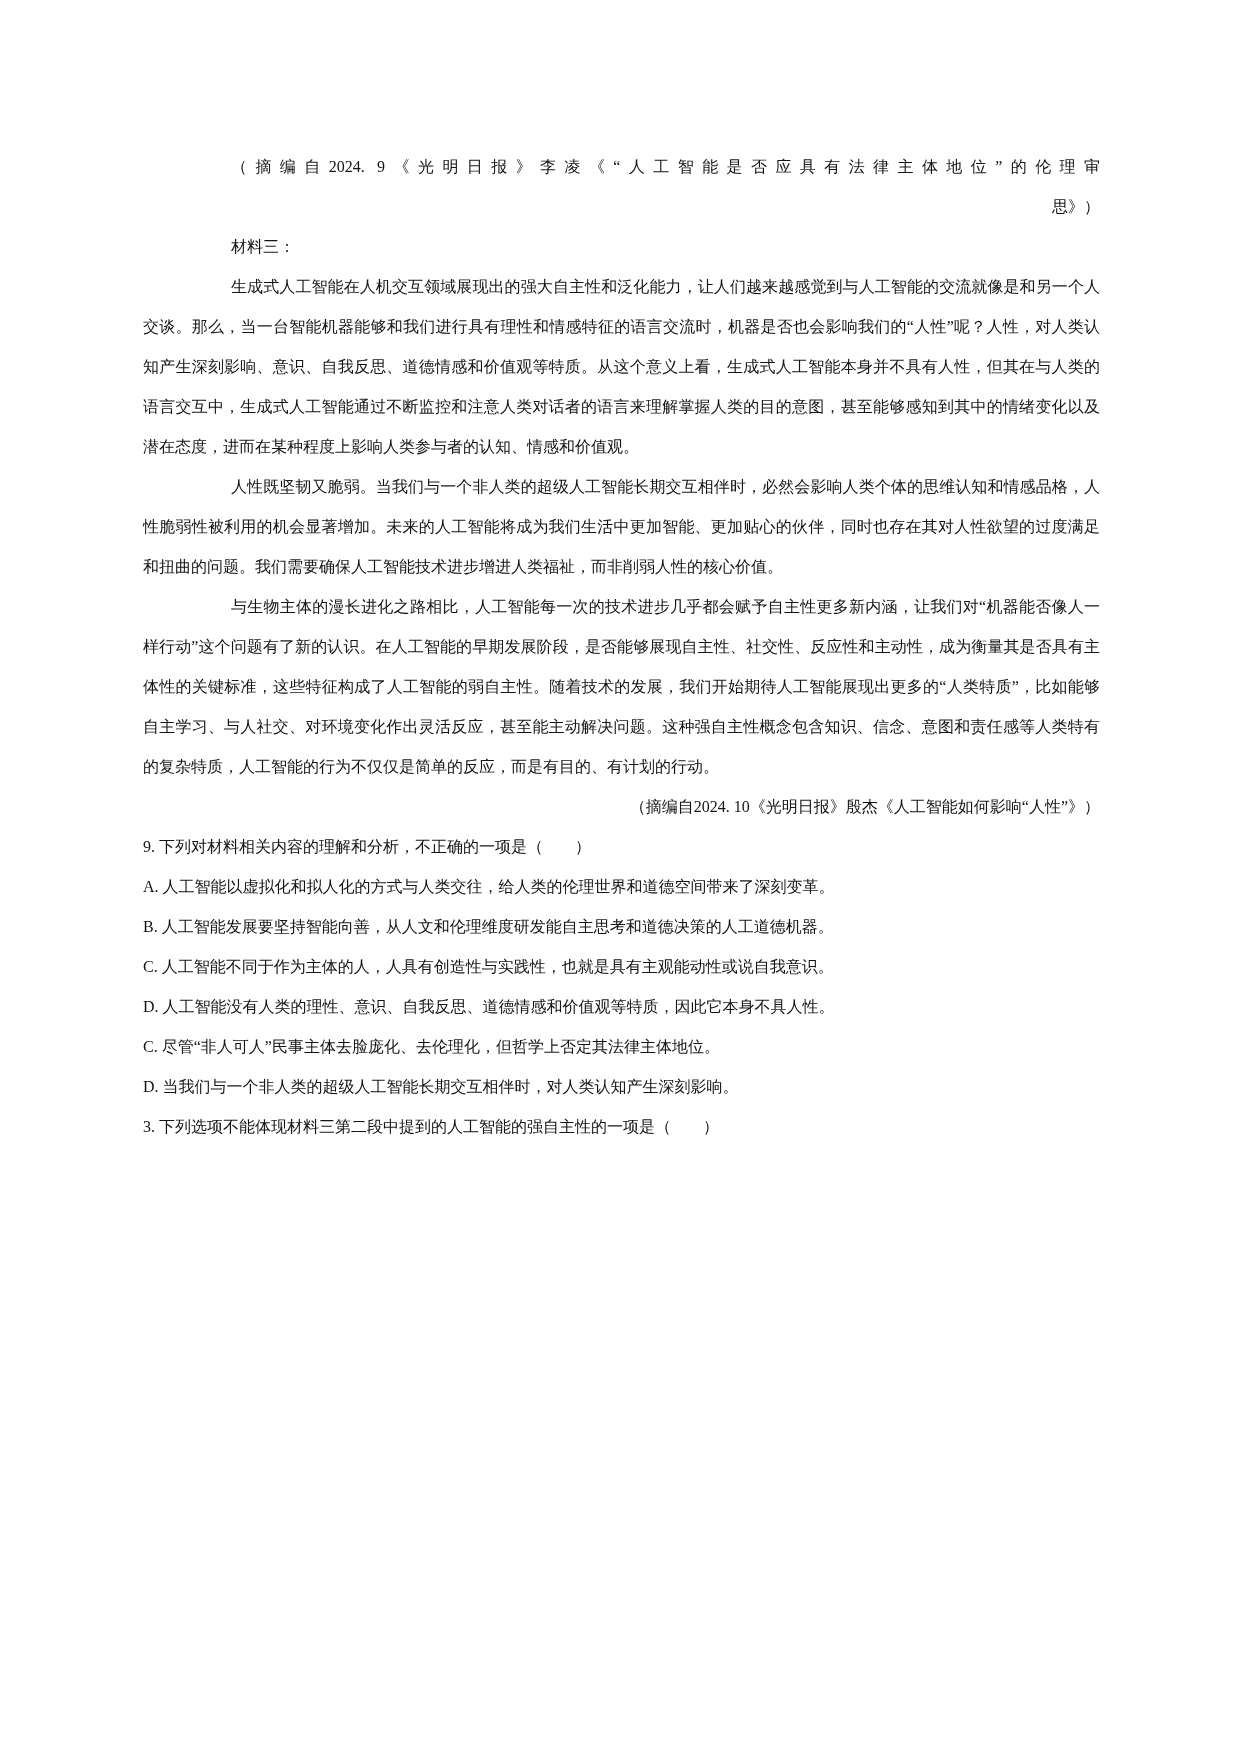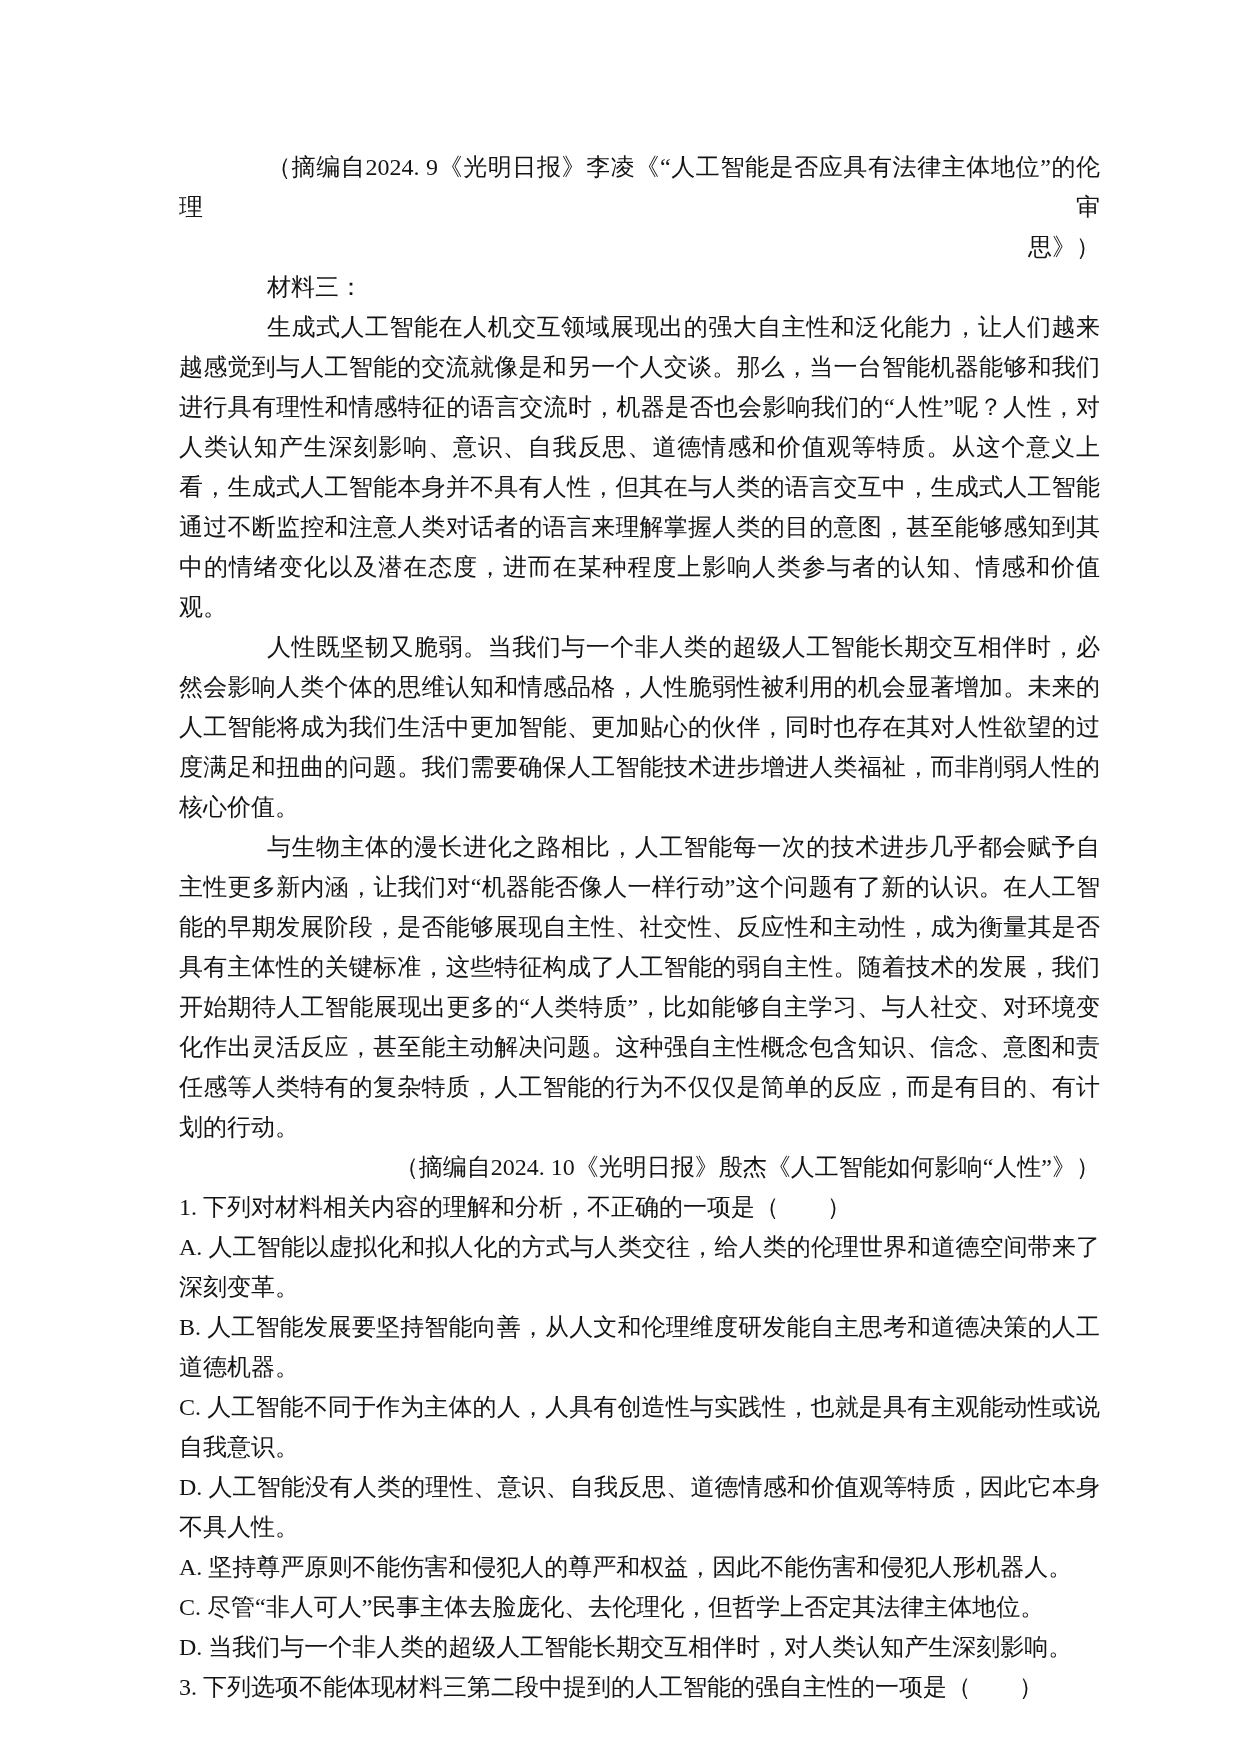--- a/index.html
+++ b/index.html
@@ -14,25 +14,24 @@
     font-family: "Liberation Serif", "DejaVu Serif", serif;
     color: #141414;
   }
   .sheet {
     position: absolute;
     left: 143px;
     top: 147px;
     width: 957px;
   }
   .line {
-    font-size: 24px;
+    font-size: 16px;
     line-height: 40px;
     text-align: justify;
     word-break: break-all;
-    margin-left: 36px;
   }
   .cite-first {
     text-indent: 88px;
     text-align: justify;
     text-align-last: justify;
   }
   .cite-last {
     text-align: right;
     text-align-last: right;
   }
@@ -56,32 +55,31 @@
   <div class="line para-indent">材料三：</div>
 
   <div class="line para-indent">生成式人工智能在人机交互领域展现出的强大自主性和泛化能力，让人们越来越感觉到与人工智能的交流就像是和另一个人交谈。那么，当一台智能机器能够和我们进行具有理性和情感特征的语言交流时，机器是否也会影响我们的“人性”呢？人性，对人类认知产生深刻影响、意识、自我反思、道德情感和价值观等特质。从这个意义上看，生成式人工智能本身并不具有人性，但其在与人类的语言交互中，生成式人工智能通过不断监控和注意人类对话者的语言来理解掌握人类的目的意图，甚至能够感知到其中的情绪变化以及潜在态度，进而在某种程度上影响人类参与者的认知、情感和价值观。</div>
 
   <div class="line para-indent">人性既坚韧又脆弱。当我们与一个非人类的超级人工智能长期交互相伴时，必然会影响人类个体的思维认知和情感品格，人性脆弱性被利用的机会显著增加。未来的人工智能将成为我们生活中更加智能、更加贴心的伙伴，同时也存在其对人性欲望的过度满足和扭曲的问题。我们需要确保人工智能技术进步增进人类福祉，而非削弱人性的核心价值。</div>
 
   <div class="line para-indent">与生物主体的漫长进化之路相比，人工智能每一次的技术进步几乎都会赋予自主性更多新内涵，让我们对“机器能否像人一样行动”这个问题有了新的认识。在人工智能的早期发展阶段，是否能够展现自主性、社交性、反应性和主动性，成为衡量其是否具有主体性的关键标准，这些特征构成了人工智能的弱自主性。随着技术的发展，我们开始期待人工智能展现出更多的“人类特质”，比如能够自主学习、与人社交、对环境变化作出灵活反应，甚至能主动解决问题。这种强自主性概念包含知识、信念、意图和责任感等人类特有的复杂特质，人工智能的行为不仅仅是简单的反应，而是有目的、有计划的行动。</div>
 
   <div class="line cite-right">（摘编自2024. 10《光明日报》殷杰《人工智能如何影响“人性”》）</div>
 
-  <div class="line">1. 下列对材料相关内容的理解和分析，不正确的一项是（　　）</div>
+  <div class="line">9. 下列对材料相关内容的理解和分析，不正确的一项是（　　）</div>
 
   <div class="line">A. 人工智能以虚拟化和拟人化的方式与人类交往，给人类的伦理世界和道德空间带来了深刻变革。</div>
 
   <div class="line">B. 人工智能发展要坚持智能向善，从人文和伦理维度研发能自主思考和道德决策的人工道德机器。</div>
 
   <div class="line">C. 人工智能不同于作为主体的人，人具有创造性与实践性，也就是具有主观能动性或说自我意识。</div>
 
   <div class="line">D. 人工智能没有人类的理性、意识、自我反思、道德情感和价值观等特质，因此它本身不具人性。</div>
 
 
-  <div class="line">A. 坚持尊严原则不能伤害和侵犯人的尊严和权益，因此不能伤害和侵犯人形机器人。</div>
 
 
   <div class="line">C. 尽管“非人可人”民事主体去脸庞化、去伦理化，但哲学上否定其法律主体地位。</div>
 
   <div class="line">D. 当我们与一个非人类的超级人工智能长期交互相伴时，对人类认知产生深刻影响。</div>
 
   <div class="line">3. 下列选项不能体现材料三第二段中提到的人工智能的强自主性的一项是（　　）</div>
 
 </div>
 

